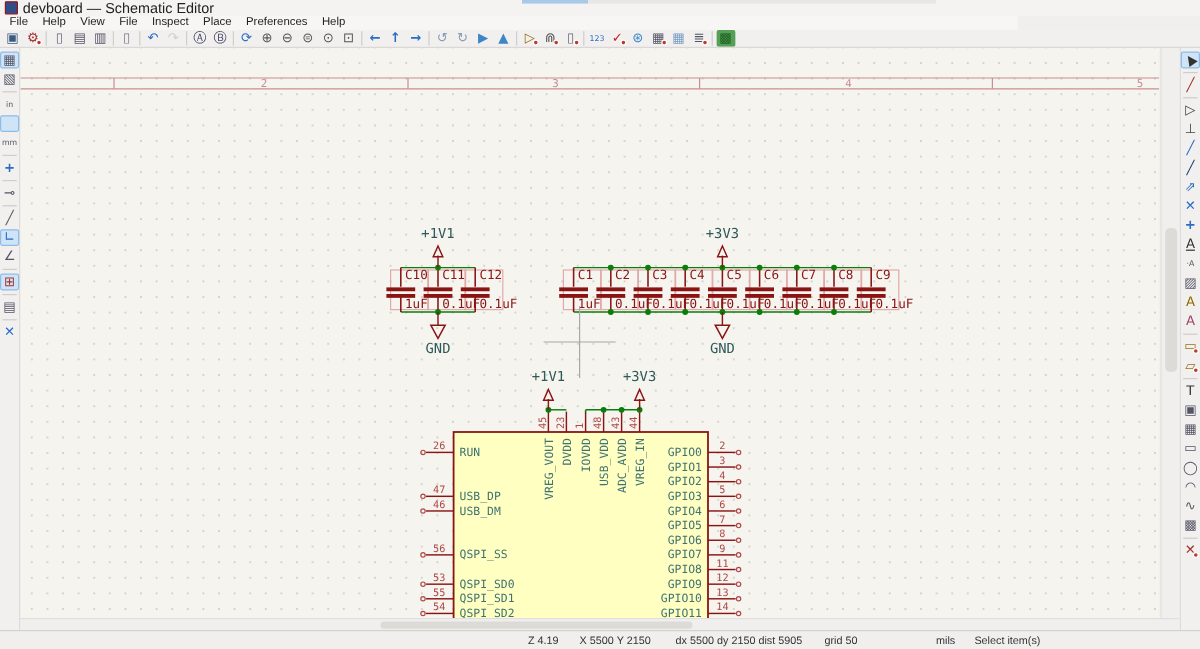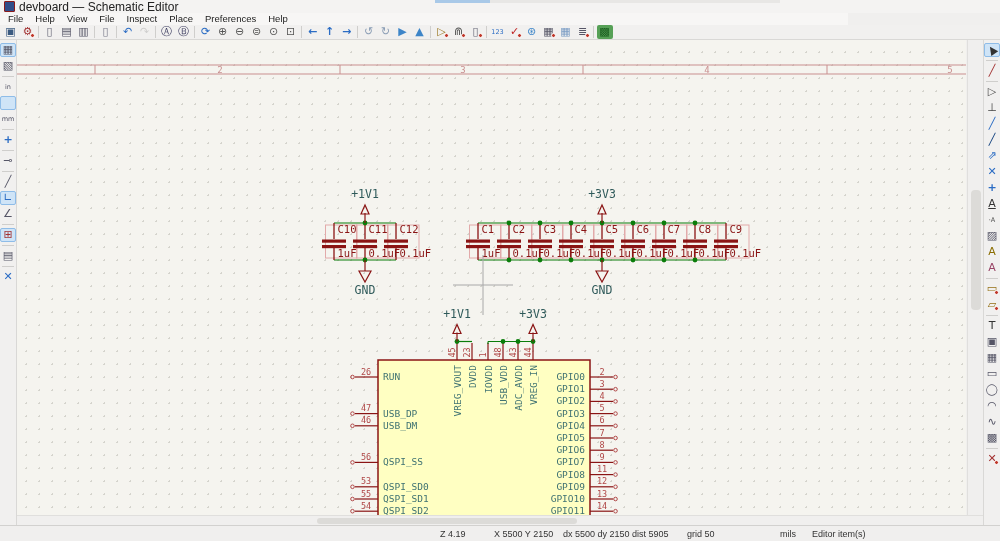--- a/index.html
+++ b/index.html
@@ -47,21 +47,21 @@
           background-size:13px 13px;background-position:3px 6px;}
   #vscroll{position:absolute;right:0;top:0;width:16px;height:475px;background:#f0efee;border-left:1px solid #e0dfdd;box-sizing:border-box;}
   #vscroll .thumb{position:absolute;left:3px;top:150px;width:10px;height:120px;background:#dcdbd8;border-radius:4px;}
   #hscroll{position:absolute;left:0;bottom:0;width:966px;height:10px;background:#f0efee;border-top:1px solid #e0dfdd;box-sizing:border-box;}
   #hscroll .thumb{position:absolute;left:300px;top:2px;width:260px;height:6px;background:#dcdbd8;border-radius:3px;}
   #schsvg{position:absolute;left:0;top:0;}
   
   #statusbar{position:absolute;left:0;top:525px;width:1000px;height:16px;background:#f0efee;
              border-top:1px solid #d2d1cf;font-size:9px;color:#333;}
   #statusbar span{position:absolute;top:3px;white-space:nowrap;}
-  #st-msg{left:6px;}  #st-zoom{left:440px;} #st-xy{left:483px;margin-left:11px;} #st-delta{left:563px;}
+  #st-msg{left:6px;}  #st-zoom{left:440px;} #st-xy{left:483px;} #st-delta{left:563px;}
   #st-grid{left:687px;} #st-units{left:780px;} #st-mode{left:812px;}
   text{font-family:"DejaVu Sans Mono",monospace;}
 </style>
 </head>
 <body>
 
 <div id="titlebar">
   <span class="appicon"></span>
   <span class="ttl">devboard — Schematic Editor</span>
 </div>
@@ -628,14 +628,14 @@
       <div class="thumb"></div>
     </div>
 </div>
 
 <div id="statusbar">
   <span id="st-zoom">Z 4.19</span>
   <span id="st-xy">X 5500  Y 2150</span>
   <span id="st-delta">dx 5500  dy 2150  dist 5905</span>
   <span id="st-grid">grid 50</span>
   <span id="st-units">mils</span>
-  <span id="st-mode">Editor item(s)</span>
+  <span id="st-mode">Select item(s)</span>
 </div>
 
 </body></html>

